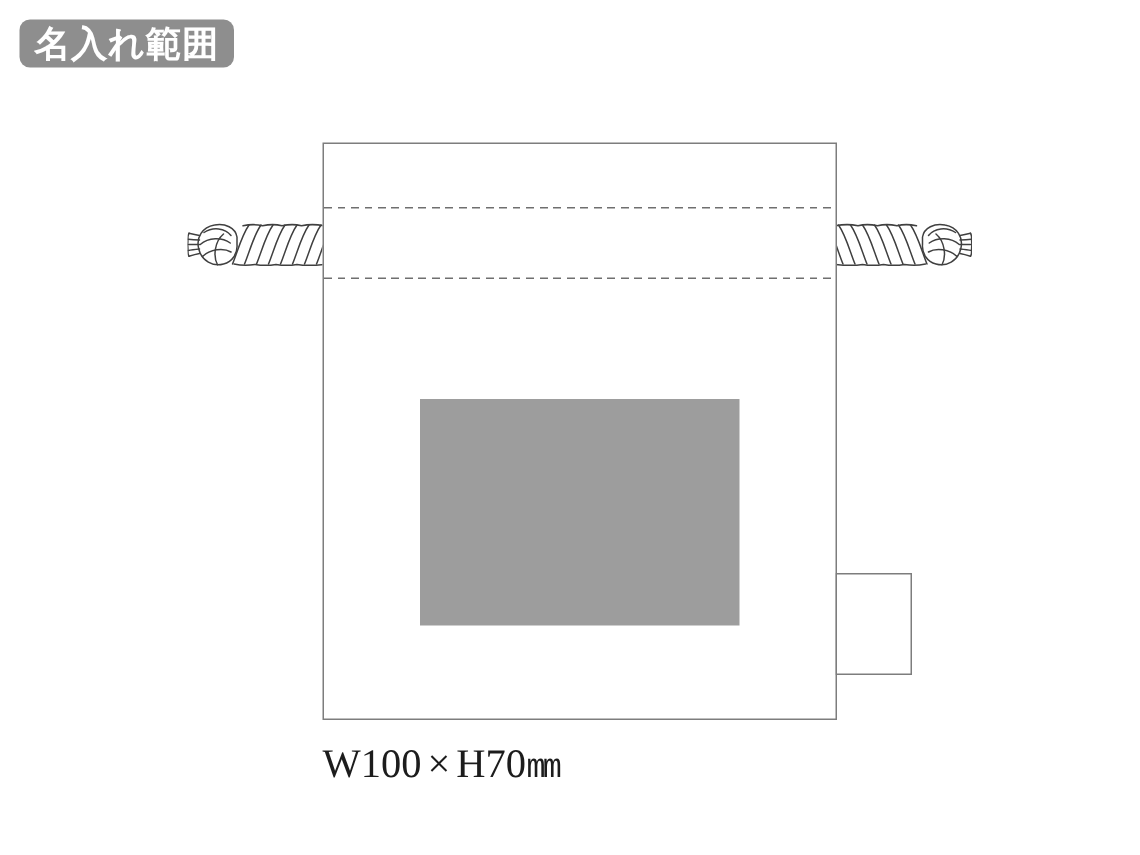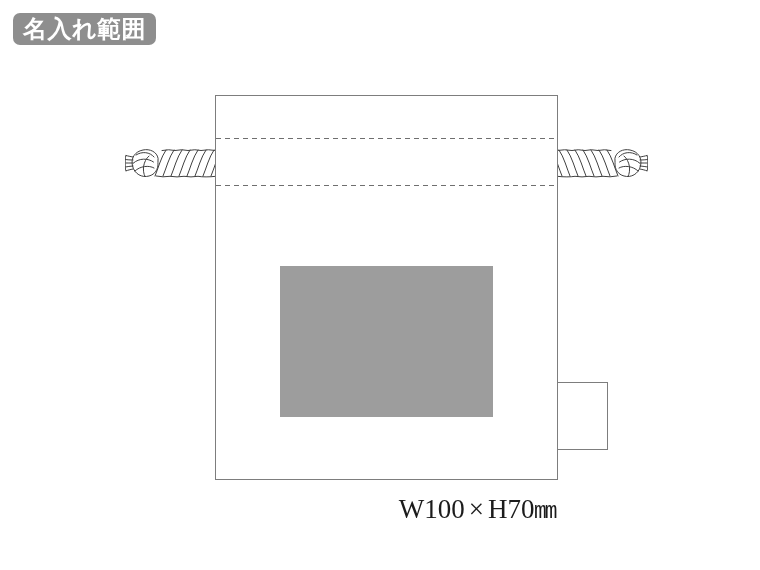--- a/index.html
+++ b/index.html
@@ -80,21 +80,21 @@
   }
   .rope-left { left: 125px; }
   .rope-right { left: 557px; transform: scaleX(-1); }
   .rope svg { display: block; width: 91px; height: 32px; }
   
   .size-caption {
     position: absolute;
     left: 215px;
     top: 494px;
     width: 343px;
-    text-align: right;
+    text-align: left;
     color: #1c1c1c;
     font-family: "Liberation Serif", "DejaVu Serif", serif;
     font-size: 27px;
     white-space: nowrap;
   }
   .size-sep { padding: 0 4px; }
   .size-unit {
     display: inline-block;
     font-family: "Liberation Mono", "DejaVu Sans Mono", monospace;
     font-size: 23px;

